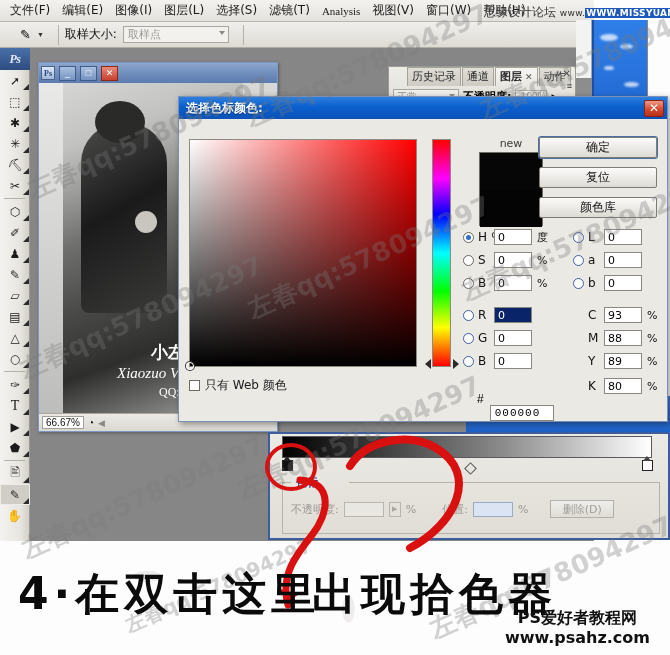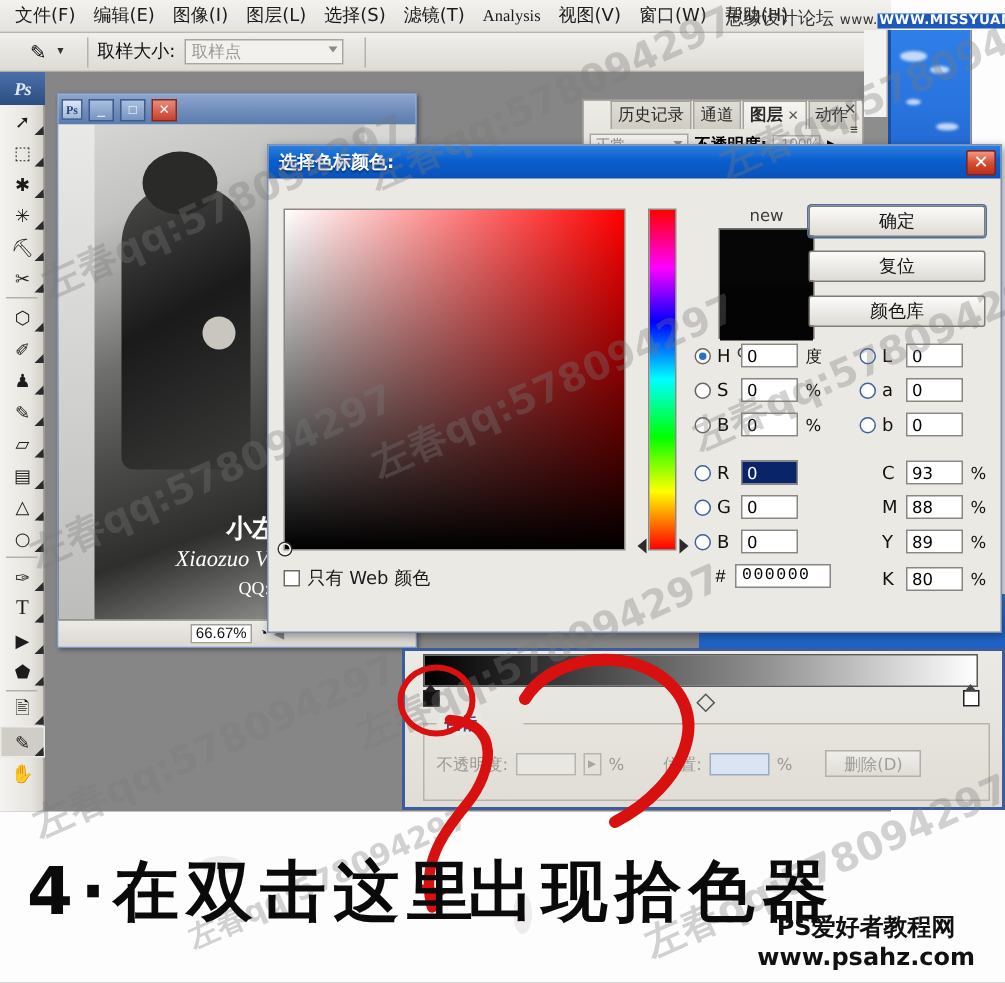--- a/index.html
+++ b/index.html
@@ -119,21 +119,21 @@
     background:linear-gradient(#a9c0e0,#7693c0); display:flex;align-items:center;
     justify-content:center; font-size:9px;color:#fff;}
   .winbtn.close{ background:linear-gradient(#e98b7c,#c7402c); border-color:#8d2718; font-weight:bold;}
   #doc-canvas{
     position:relative; height:330px; overflow:hidden;
     background:linear-gradient(160deg,#d8d8d6 0%,#c2c2c0 18%,#9a9a98 30%,#6f6f6e 42%,#4a4a49 58%,#2e2e2d 74%,#8b8b89 92%);
   }
   #doc-statusbar{
     height:18px; background:linear-gradient(#eceae5,#dbd8d1);
     border-top:1px solid #a8a59d; display:flex; align-items:center;
-    font-size:10px; padding:0 3px; gap:4px; color:#111;justify-content:center;
+    font-size:10px; padding:0 3px; gap:4px; color:#111;
   }
   #doc-zoom{ border:1px solid #a3a09a; background:#fff; padding:0 3px; height:13px;
     display:flex;align-items:center;font-size:10px;}
 
   
   #right-panel{
     position:absolute; left:388px; top:66px; width:188px; height:50px; z-index:13;
     background:linear-gradient(#eeece7,#dedbd4); border:1px solid #9d9a93;
   }
   #panel-tabs{ display:flex; height:19px; padding-left:18px; gap:1px;}
@@ -259,21 +259,21 @@
   .fin{ width:38px;height:16px;border:1px solid #8a8781;background:#fff;
     font-size:11px; display:flex;align-items:center;padding-left:3px;
     font-family:"DejaVu Sans",sans-serif;}
   .fin.sel{ background:#0a246a; color:#fff; }
   .fu{ font-size:11px; margin-left:5px; color:#111; font-family:"DejaVu Sans",sans-serif;}
   .spacer{ width:11px; margin-right:4px; flex:none; }
   #hex-row{ display:flex; align-items:center; margin-top:5px; }
   #hex-lbl{ font-size:12px; margin-right:6px; margin-left:14px;}
   #hex-in{ width:64px;height:16px;border:1px solid #8a8781;background:#fff;
     font-size:11px;display:flex;align-items:center;padding-left:4px;
-    font-family:"Liberation Mono","DejaVu Sans Mono",monospace;letter-spacing:1px;}
+    font-family:"Liberation Mono","DejaVu Sans Mono",monospace;letter-spacing:1px;margin-top:29px;}
 
   #fields-left{ position:absolute; left:0; top:0; width:100px; }
   #fields-right{ position:absolute; left:110px; top:0; width:100px; }
 
   
   #sky-img{
     position:absolute; left:592px; top:20px; width:56px; height:104px; z-index:6;
     background:linear-gradient(180deg,#2f7fe8 0%,#2a76e0 40%,#1f63cc 100%);
     border-left:2px solid #1a4fa8; border-right:1px solid #888;
     overflow:hidden;

